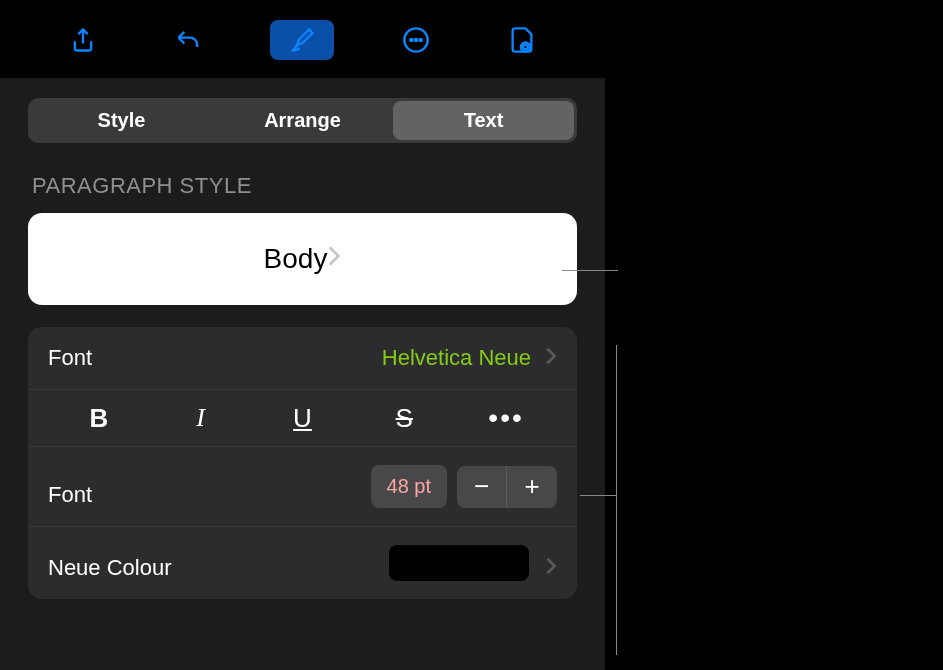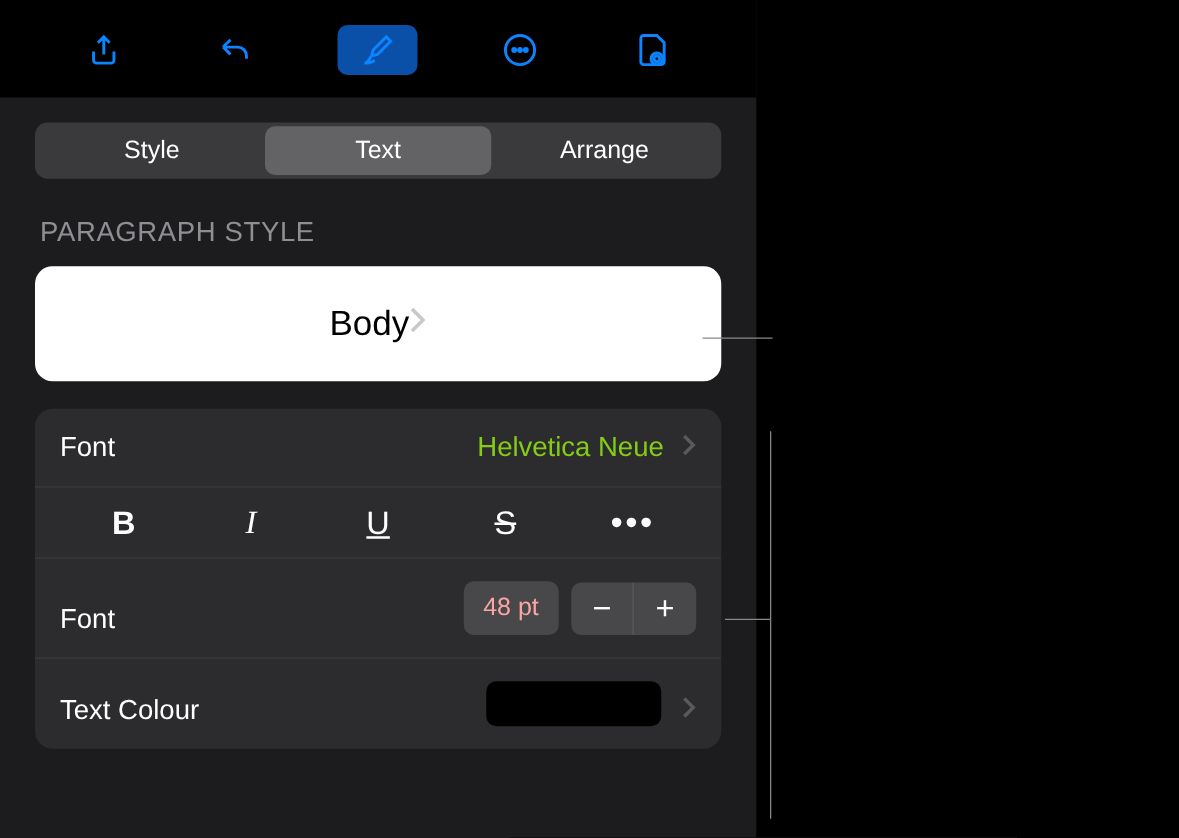--- a/index.html
+++ b/index.html
@@ -56,20 +56,21 @@
     .content {
       padding: 20px 28px;
     }
     
     .segmented {
       display: flex;
       background: #3a3a3c;
       border-radius: 10px;
       padding: 3px;
       margin-bottom: 30px;
+      font-weight: bold;
     }
     
     .segment {
       flex: 1;
       text-align: center;
       padding: 8px 0;
       color: #fff;
       font-size: 20px;
       border-radius: 8px;
       cursor: pointer;
@@ -279,22 +280,22 @@
           <circle cx="15" cy="18" r="4" fill="#1c1c1e"></circle>
           <circle cx="15" cy="18" r="2" fill="none"></circle>
         </svg>
     </div>
   </div>
 
   <div class="content">
 
     <div class="segmented">
       <div class="segment">Style</div>
+      <div class="segment">Arrange</div>
       <div class="segment active">Text</div>
-      <div class="segment">Arrange</div>
     </div>
 
     <div class="section-header">Paragraph Style</div>
 
     <div class="style-picker">
       <span class="style-picker-label">Body</span>
       <span class="chevron">
         <svg width="14" height="22" viewBox="0 0 12 20" fill="none" stroke="currentColor" stroke-width="2.5">
             <path d="M2 2l8 8-8 8"></path>
           </svg>
@@ -328,21 +329,21 @@
         <div class="size-controls">
           <div class="size-value">48 pt</div>
           <div class="stepper">
             <div class="stepper-btn">−</div>
             <div class="stepper-btn">+</div>
           </div>
         </div>
       </div>
 
       <div class="settings-row">
-        <span class="row-label">Text Colour</span>
+        <span class="row-label">Neue Colour</span>
         <div class="color-swatch"></div>
         <span class="chevron-dark">
           <svg width="12" height="18" viewBox="0 0 12 20" fill="none" stroke="currentColor" stroke-width="3">
               <path d="M2 2l8 8-8 8"></path>
             </svg>
         </span>
       </div>
 
     </div>
 

